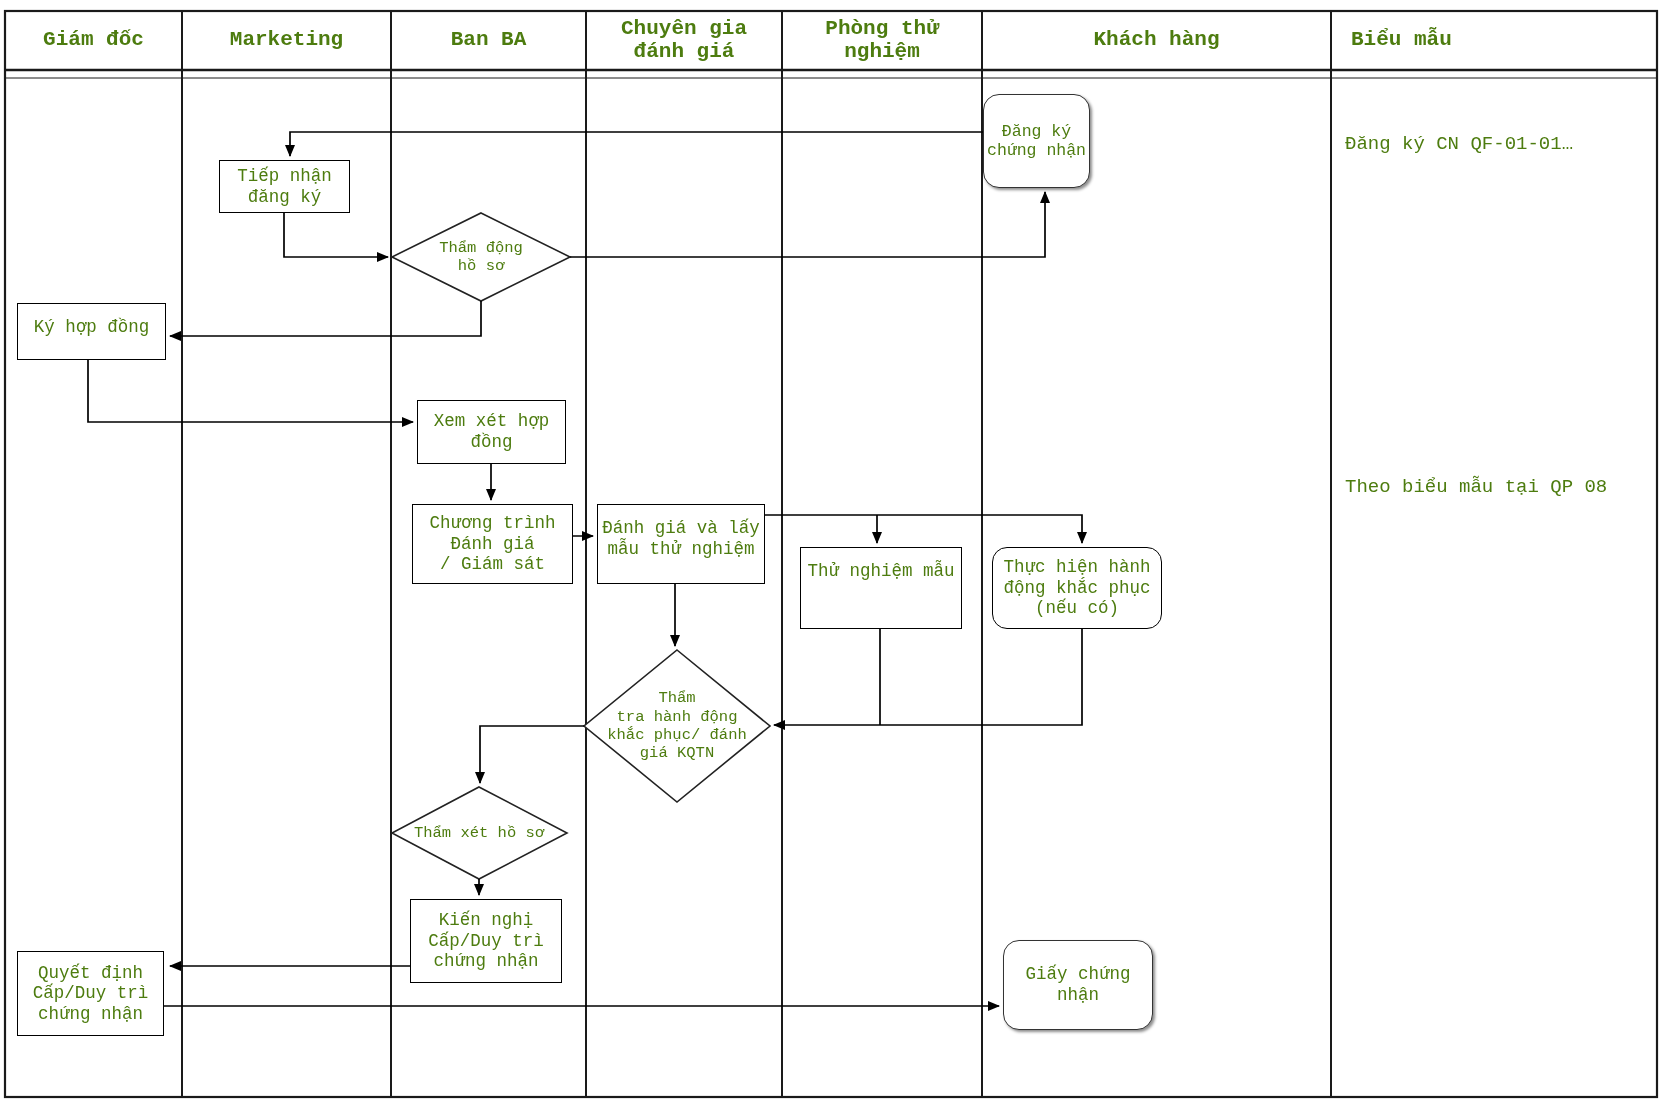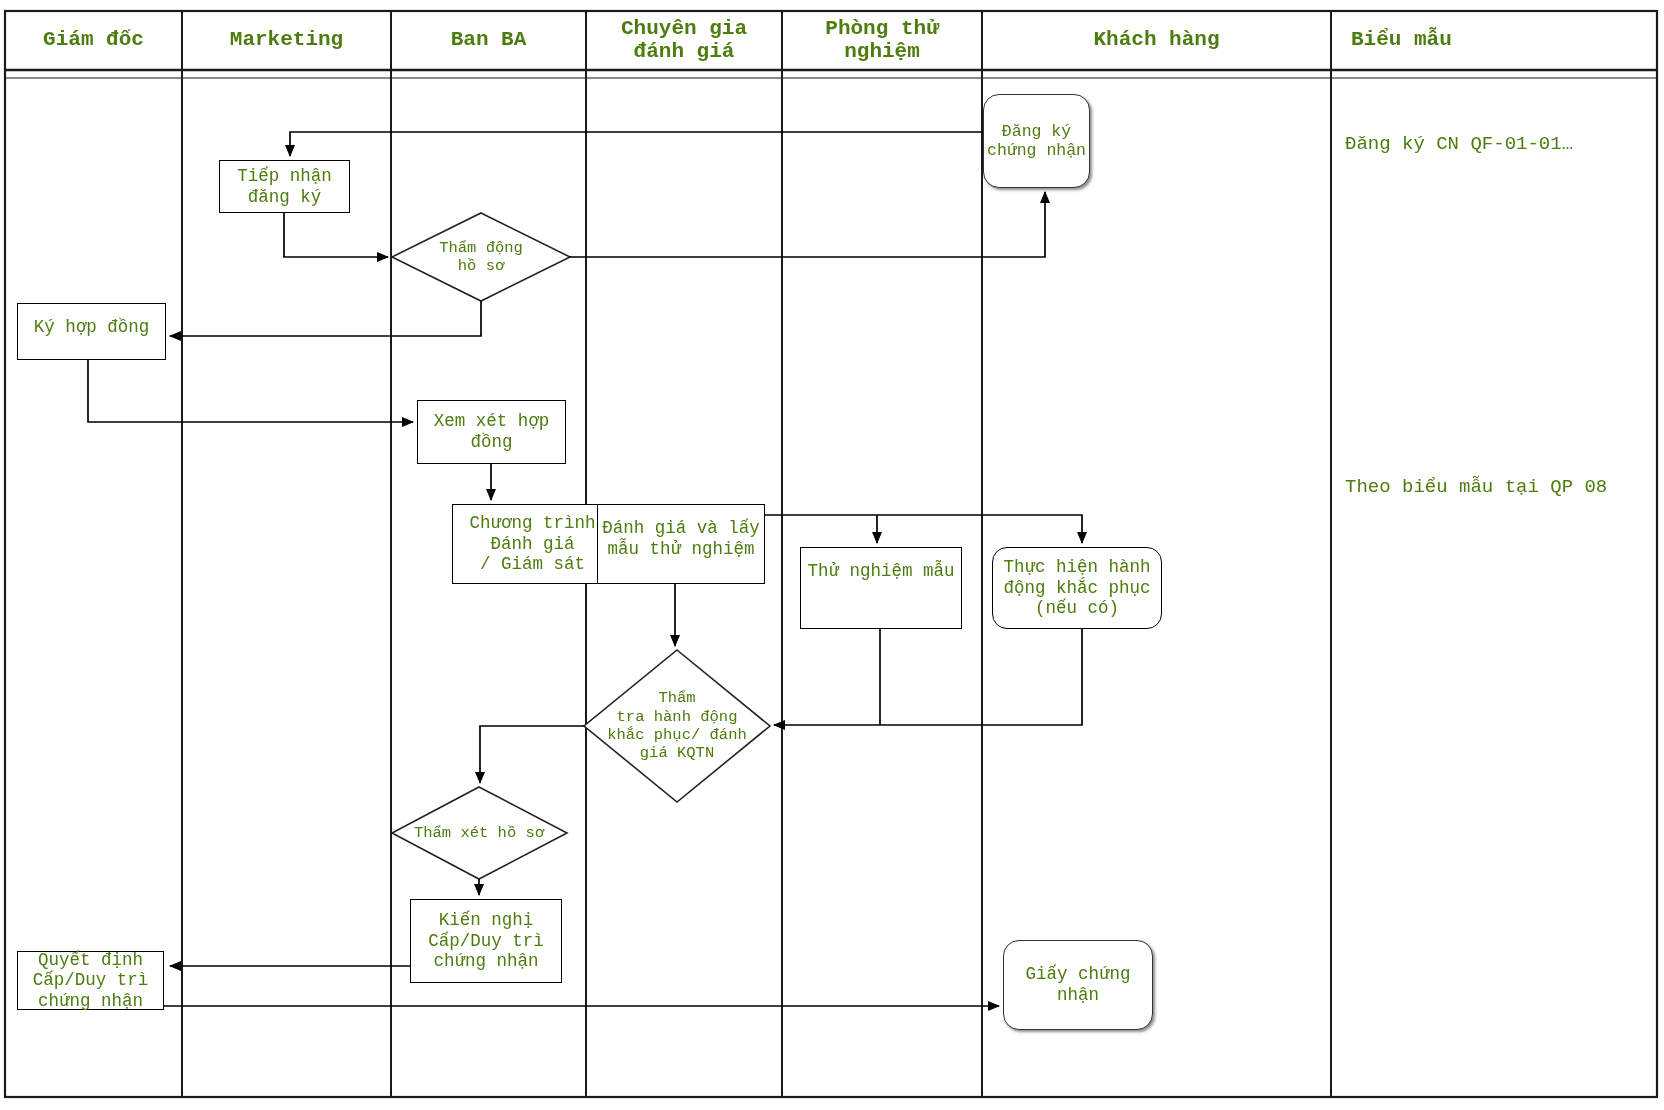--- a/index.html
+++ b/index.html
@@ -113,21 +113,21 @@
     <span>Tiếp nhận
 đăng ký</span>
   </div>
   <div class="box top" style="left:17px;top:303px;width:149px;height:57px;">
     <span>Ký hợp đồng</span>
   </div>
   <div class="box" style="left:417px;top:400px;width:149px;height:64px;">
     <span>Xem xét hợp
 đồng</span>
   </div>
-  <div class="box" style="left:412px;top:504px;width:161px;height:80px;margin-left:40px;">
+  <div class="box" style="left:412px;top:504px;width:161px;height:80px;">
     <span>Chương trình
 Đánh giá
 / Giám sát</span>
   </div>
   <div class="box top" style="left:597px;top:504px;width:168px;height:80px;">
     <span>Đánh giá và lấy
 mẫu thử nghiệm</span>
   </div>
   <div class="box top" style="left:800px;top:547px;width:162px;height:82px;">
     <span>Thử nghiệm mẫu</span>
@@ -135,21 +135,21 @@
   <div class="box" style="left:992px;top:547px;width:170px;height:82px;border-radius:15px;">
     <span>Thực hiện hành
 động khắc phục
 (nếu có)</span>
   </div>
   <div class="box" style="left:410px;top:899px;width:152px;height:84px;">
     <span>Kiến nghị
 Cấp/Duy trì
 chứng nhận</span>
   </div>
-  <div class="box" style="left:17px;top:951px;width:147px;height:59px;">
+  <div class="box" style="left:17px;top:951px;width:147px;height:85px;">
     <span>Quyết định
 Cấp/Duy trì
 chứng nhận</span>
   </div>
 
   <div class="dlabel" style="left:401px;top:230px;width:160px;height:54px;">
     <span>Thẩm động
 hồ sơ</span>
   </div>
   <div class="dlabel" style="left:592px;top:664px;width:170px;height:124px;">

